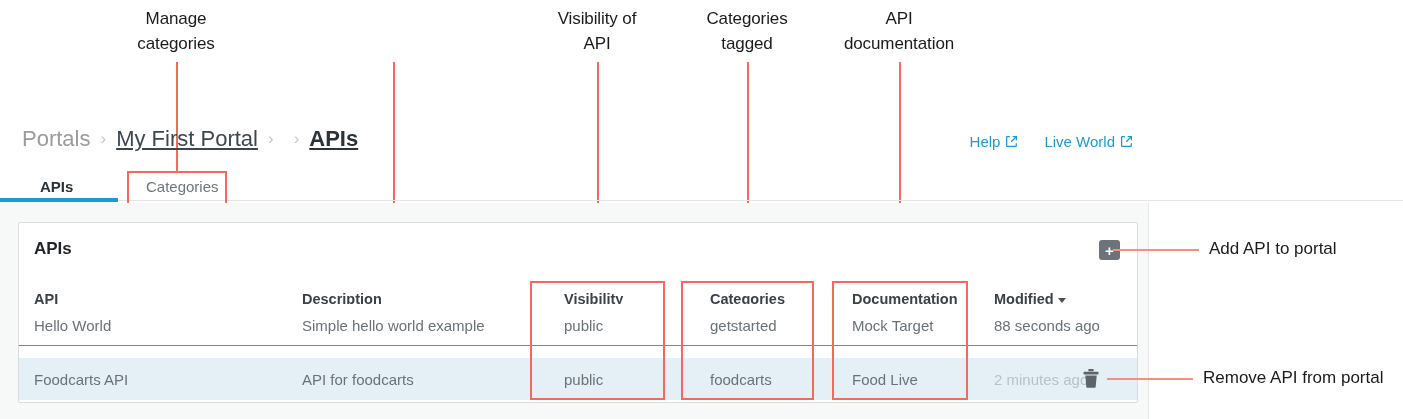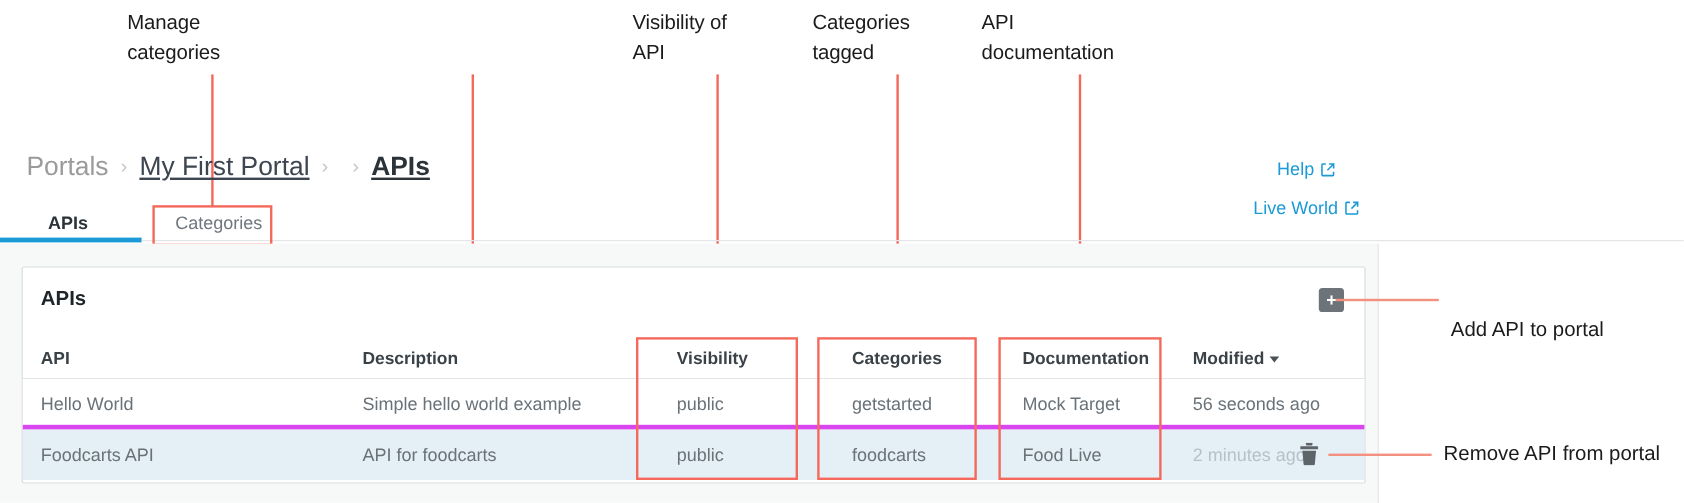--- a/index.html
+++ b/index.html
@@ -9,21 +9,21 @@
     font-family:"Liberation Sans", sans-serif;
     position:relative;
     overflow:hidden;
     color:#2b2b2b;
   }
   .stage{position:absolute;left:0;top:0;width:1403px;height:419px;}
 
   
   .callout{
     position:absolute;
-    text-align:left;
+    text-align:center;
     font-size:17px;
     line-height:25px;
     color:#1b1b1b;
     letter-spacing:-0.1px;
     white-space:pre-line;
   }
   .vline{
     position:absolute;
     width:2px;
     background:#f4695c;
@@ -70,22 +70,22 @@
     width:0;height:0;
     border-left:5px solid transparent;
     border-right:5px solid transparent;
     border-top:6px solid #8a9098;
   }
 
   
   .toplinks{
     position:absolute;
     right:270px;top:133px;
-    display:flex;align-items:center;gap:15px;
-    font-size:15px;color:#1b9ad6;flex-direction:column;
+    display:flex;align-items:center;gap:26px;
+    font-size:15px;color:#1b9ad6;
   }
   .toplinks a{color:#1b9ad6;text-decoration:none;display:flex;align-items:center;gap:5px;}
   .extico{display:inline-block;width:13px;height:13px;}
 
   
   .tabbar{
     position:absolute;left:0;top:170px;width:1403px;height:34px;
   }
   .tab{
     position:absolute;top:0;
@@ -131,21 +131,21 @@
   
   .thead{
     position:absolute;left:19px;top:281px;width:1118px;height:35px;
     border-bottom:1px solid #e3e5e7;
     box-sizing:border-box;
   }
   .row{
     position:absolute;left:19px;width:1118px;height:42px;
     box-sizing:border-box;
   }
-  .row1{top:316px;background:#ffffff;border-bottom:4px solid #d946ef;}
+  .row1{top:304px;background:#ffffff;border-bottom:1px solid #d946ef;}
   .row2{top:358px;background:#e4f0f6;}
   .cell{
     position:absolute;
     font-size:15px;
     white-space:nowrap;
   }
   .th{font-weight:bold;color:#3a4248;font-size:14.5px;}
   .td{color:#6a7278;}
   .c-api{left:15px;}
   .c-desc{left:283px;}
@@ -228,33 +228,33 @@
   <div class="redbox" style="left:127px;top:171px;width:100px;height:34px;"></div>
 
   <div class="panel"></div>
   <div class="card"></div>
   <div class="card-title">APIs</div>
   <div class="addbtn">+</div>
 
   <div class="thead">
     <span class="cell th c-api" style="top:10px;">API</span>
     <span class="cell th c-desc" style="top:10px;">Description</span>
-    <span class="cell th c-vis" style="top:10px;">Visibility</span>
+    <span class="cell th c-vis" style="top:10px;text-decoration:underline;">Visibility</span>
     <span class="cell th c-cat" style="top:10px;">Categories</span>
     <span class="cell th c-doc" style="top:10px;">Documentation</span>
     <span class="cell th c-mod" style="top:10px;"><span>Modified</span><i class="sortcaret"></i></span>
   </div>
 
   <div class="row row1">
     <span class="cell td c-api" style="top:13px;">Hello World</span>
     <span class="cell td c-desc" style="top:13px;text-align:center;">Simple hello world example</span>
     <span class="cell td c-vis" style="top:13px;">public</span>
     <span class="cell td c-cat" style="top:13px;">getstarted</span>
     <span class="cell td c-doc" style="top:13px;">Mock Target</span>
-    <span class="cell td c-mod" style="top:13px;">56 seconds ago</span>
+    <span class="cell td c-mod" style="top:13px;">88 seconds ago</span>
   </div>
 
   <div class="row row2">
     <span class="cell td c-api" style="top:13px;">Foodcarts API</span>
     <span class="cell td c-desc" style="top:13px;">API for foodcarts</span>
     <span class="cell td c-vis" style="top:13px;">public</span>
     <span class="cell td c-cat" style="top:13px;">foodcarts</span>
     <span class="cell td c-doc" style="top:13px;">Food Live</span>
     <span class="cell td faded c-mod" style="top:13px;">2 minutes ago</span>
   </div>
@@ -263,18 +263,18 @@
     <rect x="5.4" y="0" width="5.2" height="2.3" rx="0.4"></rect>
     <rect x="0.6" y="2.8" width="14.8" height="2.6" rx="0.5"></rect>
     <path d="M2.3 6.6h11.4l-1 11.1c-0.05.6-.5 1.1-1.1 1.1H4.4c-.6 0-1.05-.5-1.1-1.1z"></path>
   </svg>
 
   <div class="redbox" style="left:530px;top:281px;width:135px;height:119px;"></div>
   <div class="redbox" style="left:681px;top:281px;width:133px;height:119px;"></div>
   <div class="redbox" style="left:832px;top:281px;width:136px;height:119px;"></div>
 
   <div class="hline" style="left:1113px;top:249px;width:86px;"></div>
-  <div class="sideLabel" style="left:1209px;top:238px;margin-top:26px;">Add API to portal</div>
+  <div class="sideLabel" style="left:1209px;top:238px;">Add API to portal</div>
 
   <div class="hline" style="left:1107px;top:378px;width:86px;"></div>
   <div class="sideLabel" style="left:1203px;top:367px;">Remove API from portal</div>
 
 </div>
 
 </body></html>

